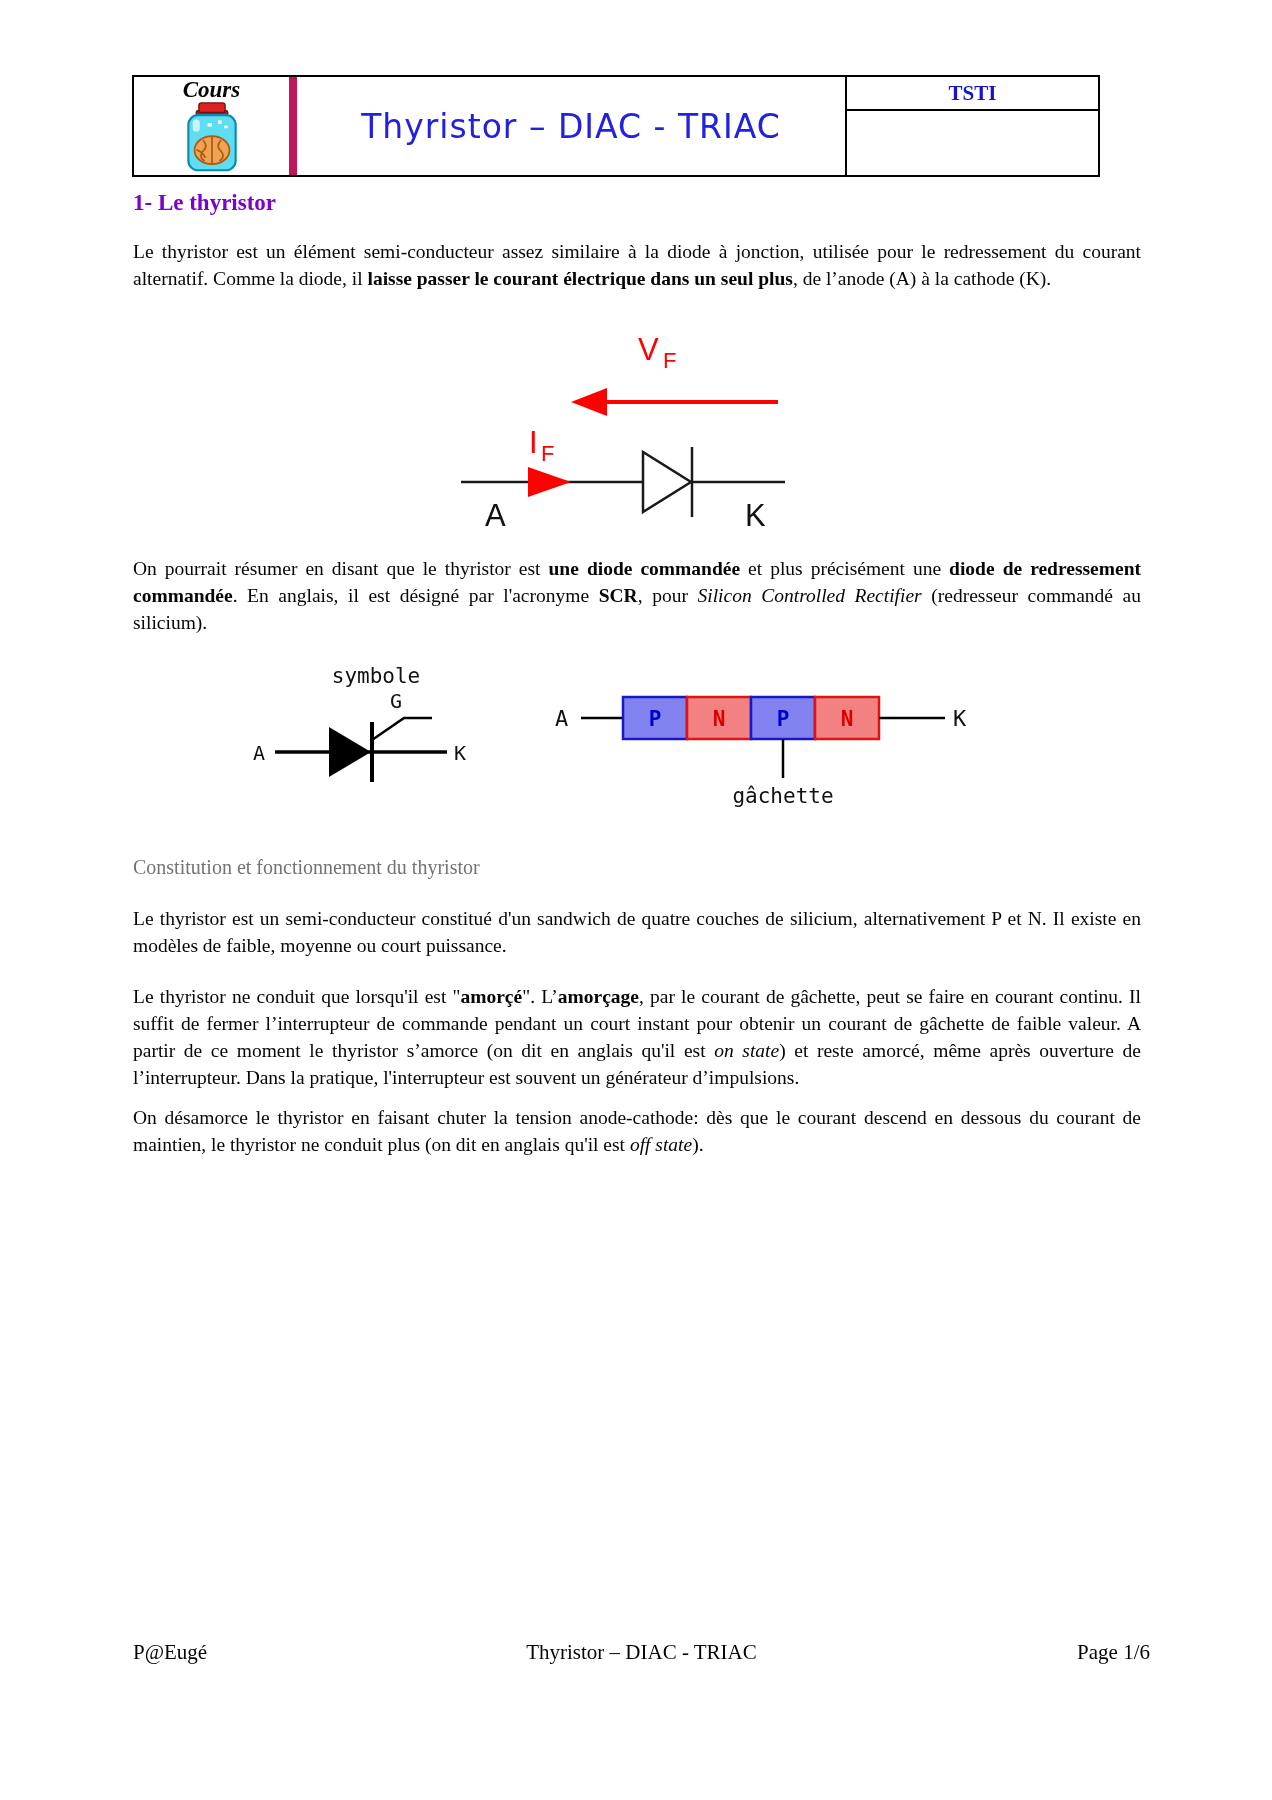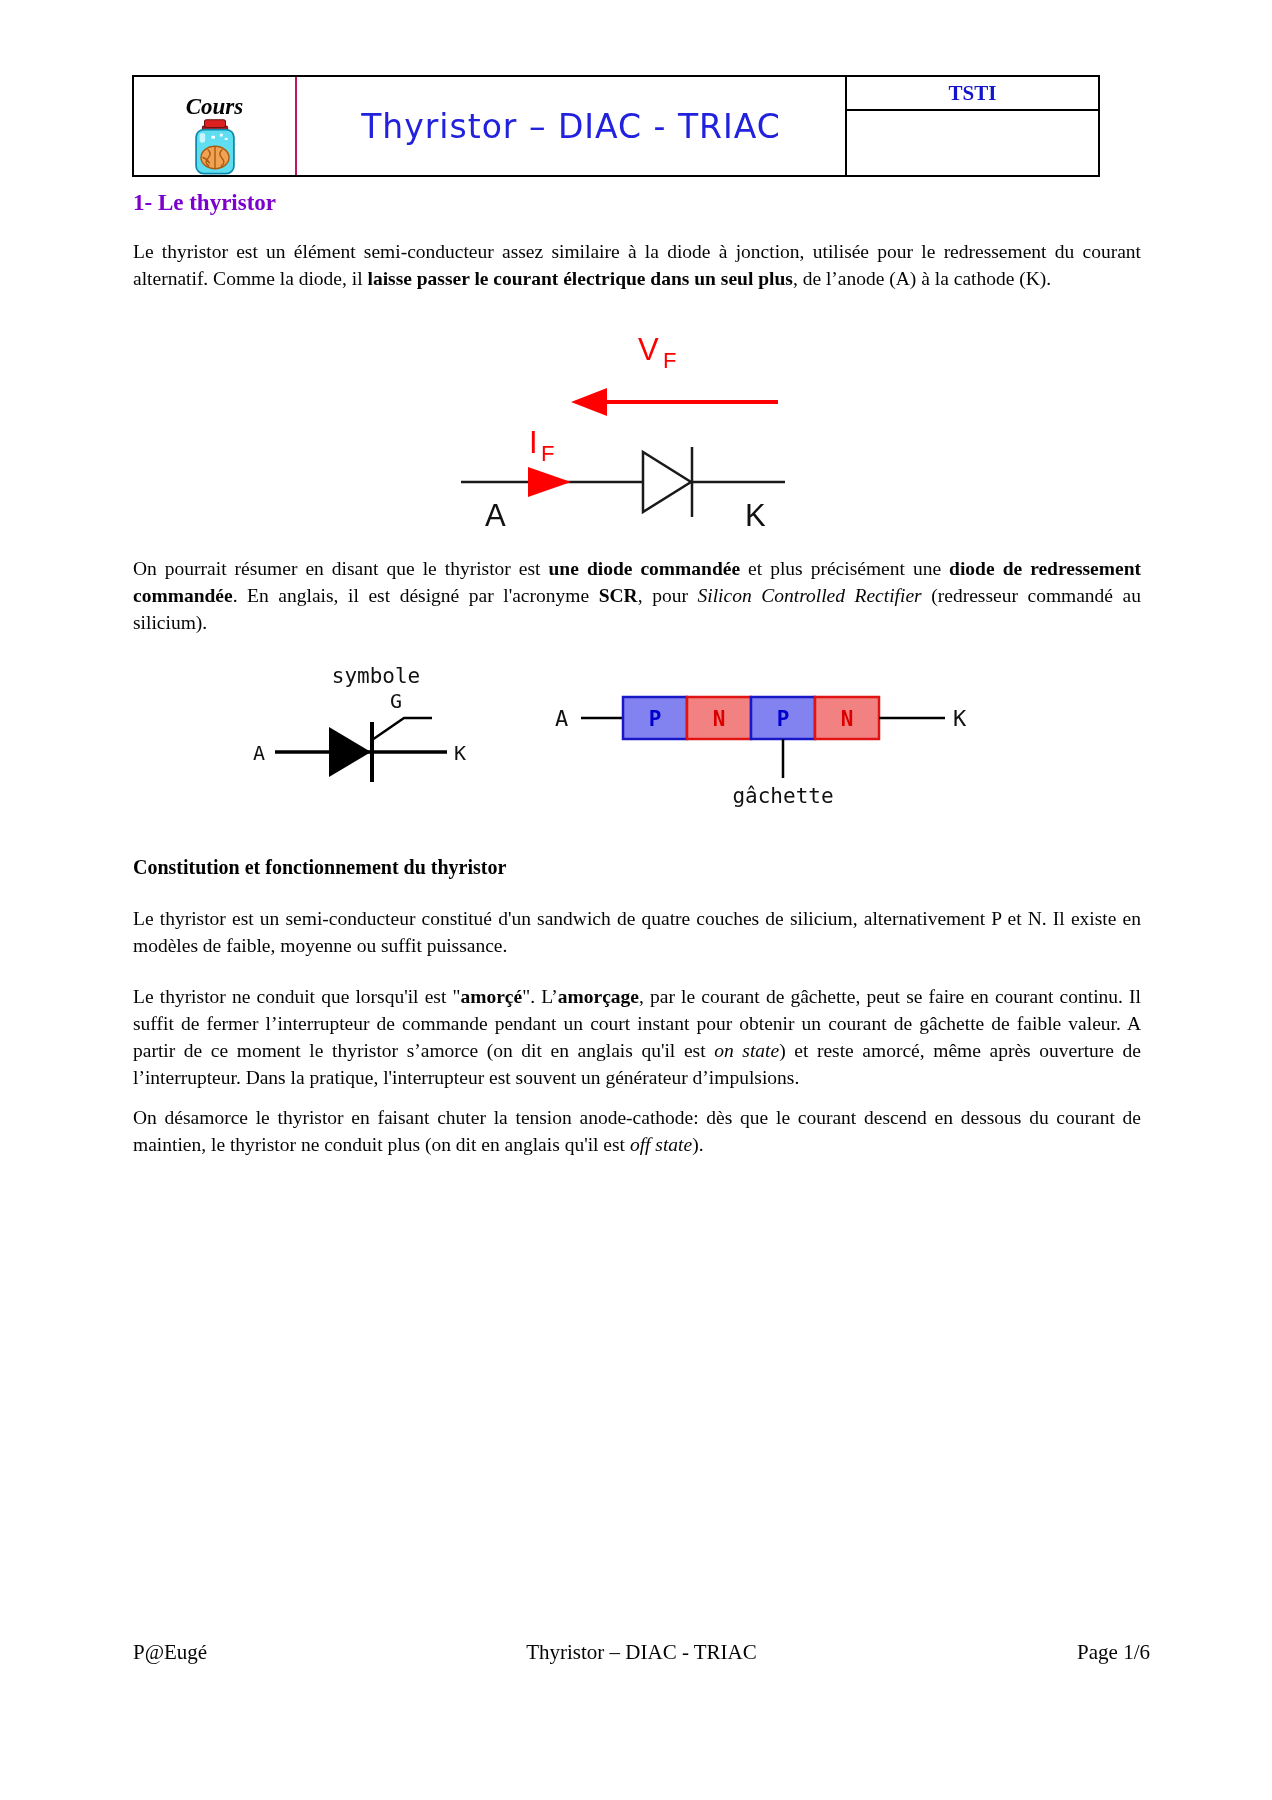--- a/index.html
+++ b/index.html
@@ -12,22 +12,22 @@
     overflow:hidden;
   }
   
   .hdr{
     position:absolute;left:132px;top:75px;
     width:968px;height:102px;
     border:2px solid #000;
     display:flex;box-sizing:border-box;
   }
   .hdr-left{
-    width:163px;border-right:2px solid #be185d;box-sizing:border-box;
-    display:flex;flex-direction:column;align-items:center;padding-top:18px;
+    width:163px;border-right:8px solid #be185d;box-sizing:border-box;
+    display:flex;flex-direction:column;align-items:center;padding-top:1px;
   }
   .hdr-course{
     font-weight:bold;font-style:italic;font-size:23px;line-height:24px;
   }
   .hdr-mid{
     flex:1;display:flex;align-items:center;justify-content:center;
   }
   .hdr-title{
     font-family:"DejaVu Sans",sans-serif;
     font-size:33px;letter-spacing:1px;color:#2121de;white-space:nowrap;
@@ -43,21 +43,21 @@
   }
   .hdr-empty{flex:1;}
   
   .content{
     position:absolute;left:133px;top:182px;width:1008px;
   }
   h1.sec{
     margin:8px 0 0 0;font-size:23px;font-weight:bold;color:#7d00cc;
   }
   h2.sec{
-    margin:42px 0 0 0;font-size:20px;font-weight:bold;color:#000000;
+    margin:42px 0 0 0;font-size:20px;font-weight:normal;color:#737373;
   }
   p.body{
     margin:18px 0 0 0;font-size:19.5px;line-height:27px;text-align:justify;
   }
   p.body.first{margin-top:22px;}
   p.body.p3{margin-top:20px;}
   p.body.p4{margin-top:26px;}
   p.body.p5{margin-top:24px;}
   p.body.p6{margin-top:13px;}
   
@@ -170,21 +170,21 @@
         <text x="294" y="56" text-anchor="middle" class="mono-t" font-size="21" font-weight="bold" fill="#dd0000">N</text>
         <line x1="326" y1="48" x2="392" y2="48" stroke="#000" stroke-width="2.5"></line>
         <text x="400" y="56" class="mono-t" font-size="22" fill="#111">K</text>
         <line x1="230" y1="69" x2="230" y2="108" stroke="#000" stroke-width="2.5"></line>
         <text x="230" y="133" text-anchor="middle" class="mono-t" font-size="21" fill="#111">gâchette</text>
       </svg>
     </div>
 
     <h2 class="sec">Constitution et fonctionnement du thyristor</h2>
 
-    <p class="body p4"><span>Le thyristor est un semi-conducteur constitué d'un sandwich de quatre couches de silicium, alternativement P et N. Il existe en modèles de faible, moyenne ou suffit puissance.</span></p>
+    <p class="body p4"><span>Le thyristor est un semi-conducteur constitué d'un sandwich de quatre couches de silicium, alternativement P et N. Il existe en modèles de faible, moyenne ou court puissance.</span></p>
 
     <p class="body p5"><span>Le thyristor ne conduit que lorsqu'il est "</span><span style="font-weight: bold;">amorçé</span><span>". L’</span><span style="font-weight: bold;">amorçage</span><span>, par le courant de gâchette, peut se faire en courant continu. Il suffit de fermer l’interrupteur de commande pendant un court instant pour obtenir un courant de gâchette de faible valeur. A partir de ce moment le thyristor s’amorce (on dit en anglais qu'il est </span><span style="font-style: italic;">on state</span><span>) et reste amorcé, même après ouverture de l’interrupteur. Dans la pratique, l'interrupteur est souvent un générateur d’impulsions.</span></p>
 
     <p class="body p6"><span>On désamorce le thyristor en faisant chuter la tension anode-cathode: dès que le courant descend en dessous du courant de maintien, le thyristor ne conduit plus (on dit en anglais qu'il est </span><span style="font-style: italic;">off state</span><span>).</span></p>
 
   </div>
 
   <div class="footer">
     <div class="f-left">P@Eugé</div>
     <div class="f-mid">Thyristor – DIAC - TRIAC</div>

